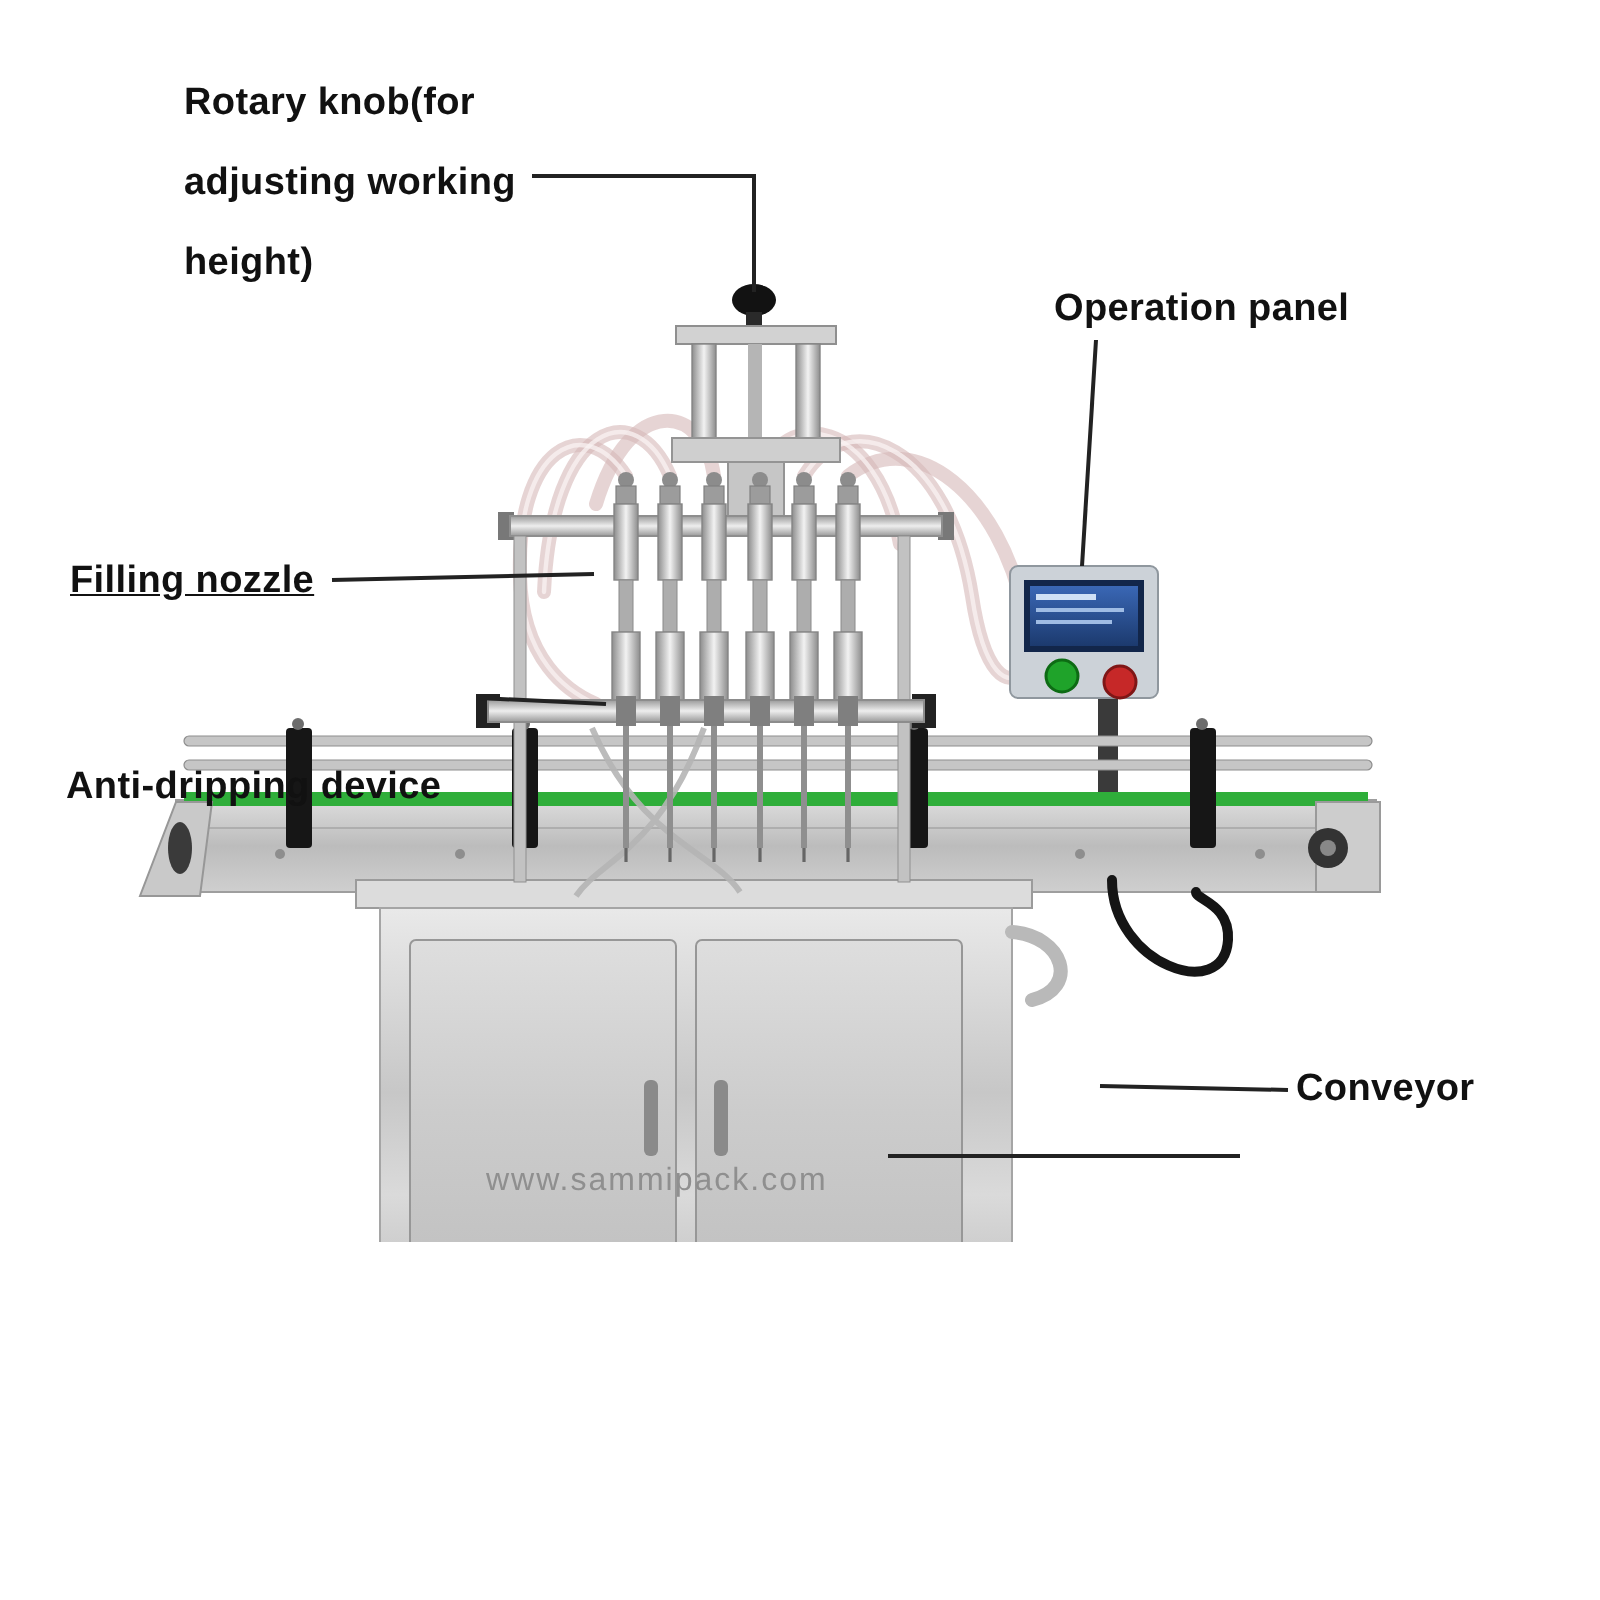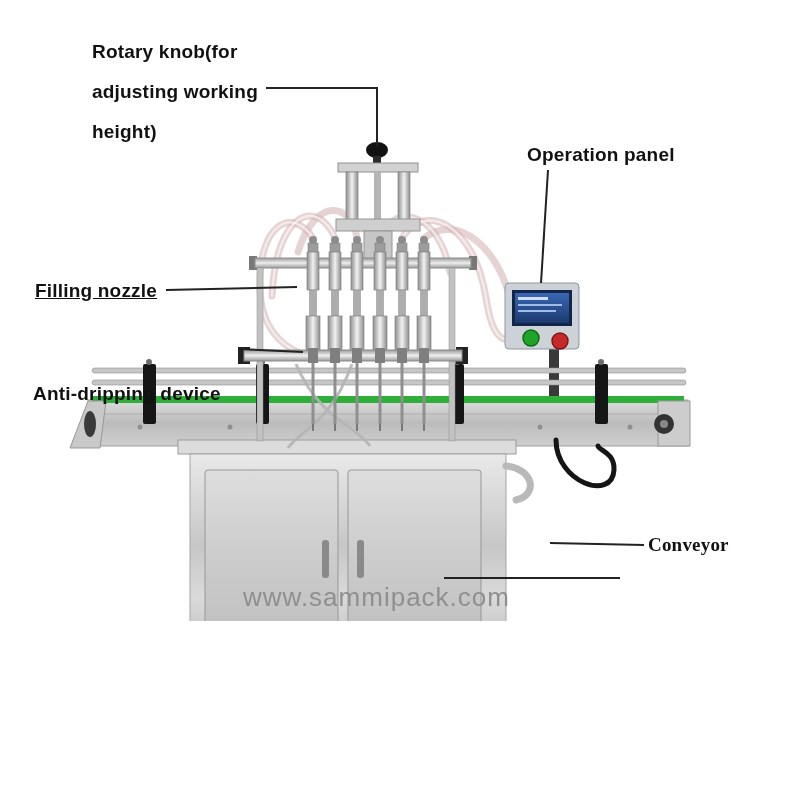--- a/index.html
+++ b/index.html
@@ -10,24 +10,24 @@
   }
   .stage svg{position:absolute;left:0;top:0;}
   .label{
     position:absolute;font-weight:bold;font-size:19px;color:#111;
     white-space:nowrap;letter-spacing:0.2px;
   }
   .lbl-rotary{left:92px;top:32px;width:184px;white-space:normal;line-height:40px;}
   .lbl-operation{left:483px;top:144px;margin-left:44px;}
   .lbl-nozzle{left:35px;top:280px;text-decoration:underline;}
   .lbl-anti{left:33px;top:339px;margin-top:44px;}
-  .lbl-conveyor{left:648px;top:534px;font-family:Liberation Serif, serif;}
+  .lbl-conveyor{left:648px;top:534px;}
   .lbl-case{left:624px;top:567px;}
   .watermark{
-    position:absolute;left:243px;top:582px;font-size:26px;color:#8f8f8f;
+    position:absolute;left:243px;top:582px;font-size:16px;color:#8f8f8f;
     letter-spacing:1px;font-weight:normal;
   }
 </style>
 </head>
 <body>
 
 <div class="stage">
 
   <svg width="800" height="800" viewBox="0 0 800 800">
     <defs>

